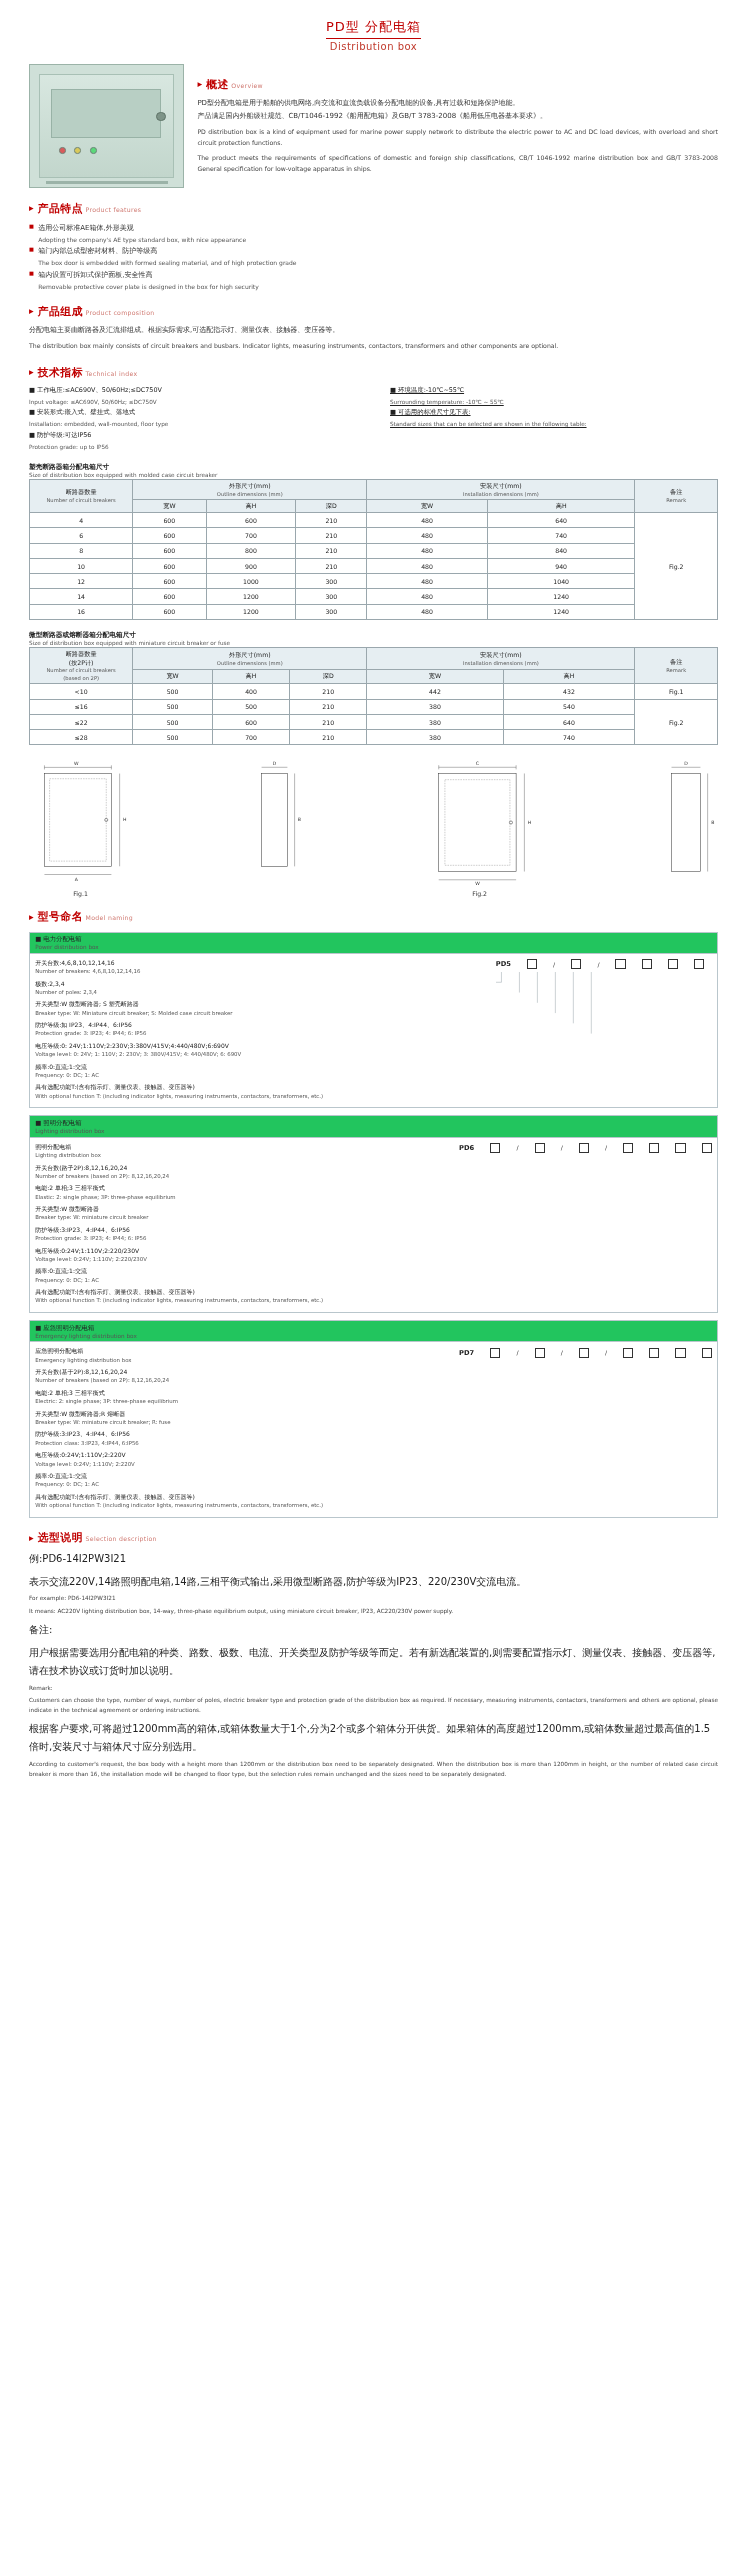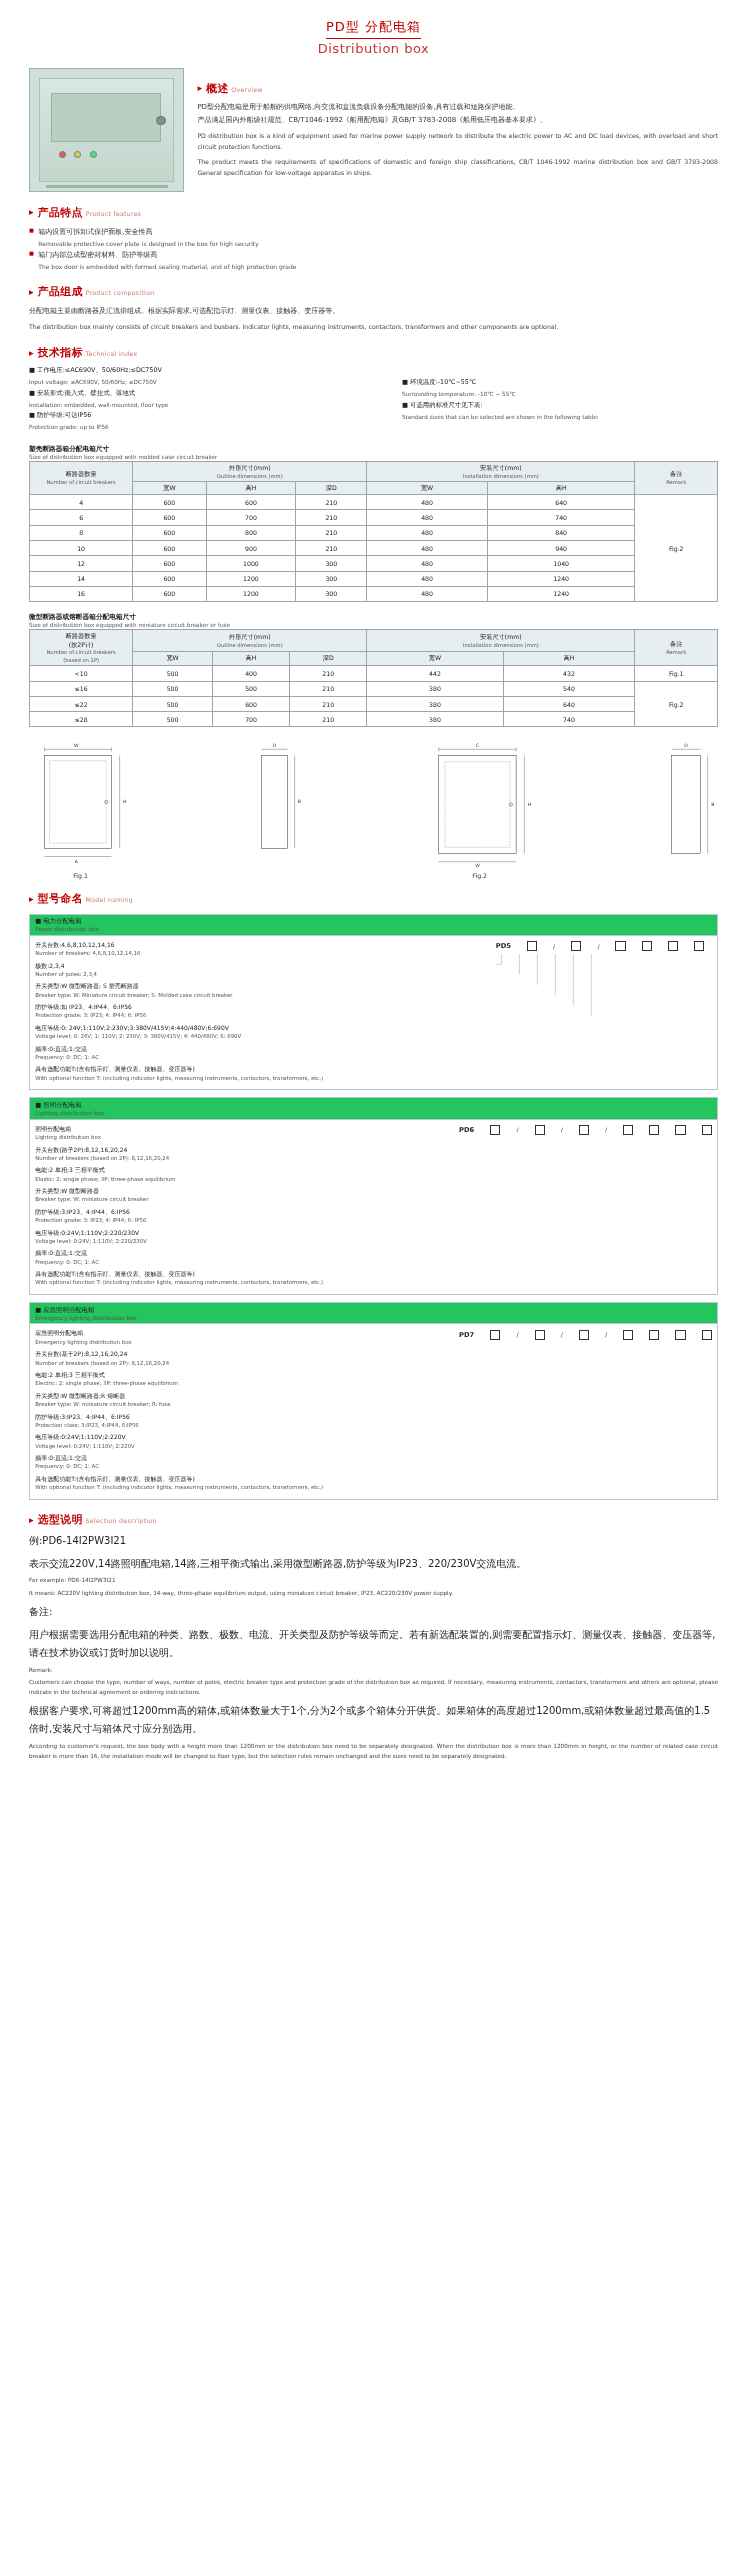--- a/index.html
+++ b/index.html
@@ -3,21 +3,21 @@
 <meta charset="utf-8">
 <style>
   html,body{margin:0;padding:0;background:#ffffff;}
   body{width:747px;font-family:"DejaVu Sans","Liberation Sans",sans-serif;color:#222;}
   .page{position:relative;width:747px;min-height:3628px;padding:0;box-sizing:border-box;}
   .inner{padding:12.4px 29px 20.6px 29px;}
 
   
   .doc-title{text-align:center;margin:5.2px 0 12.4px 0;}
   .doc-title .cn{display:inline-block;color:#c00000;font-size:13px;letter-spacing:1px;border-bottom:1.5px solid #c00000;padding-bottom:2.1px;}
-  .doc-title .en{display:block;color:#c0392b;font-size:13px;margin-top:2.1px;letter-spacing:0.5px;text-align:center;}
+  .doc-title .en{display:block;color:#c0392b;font-size:10px;margin-top:2.1px;letter-spacing:0.5px;text-align:center;}
 
   
   .sec-head{display:flex;align-items:flex-start;margin:13.4px 0 5.2px 0;}
   .sec-head .arrow{color:#c00000;font-size:9.3px;line-height:1;margin-right:4.1px;margin-top:1.5px;}
   .sec-head .tx .cn{color:#c00000;font-size:10.8px;font-weight:bold;letter-spacing:0.5px;}
   .sec-head .tx .en{color:#d07a72;font-size:6.2px;letter-spacing:0.3px;margin-top:1px;}
 
   .body-cn{font-size:7px;line-height:1.9;color:#333;text-align:justify;}
   .body-en{font-size:6.2px;line-height:1.75;color:#444;text-align:justify;margin-top:4.1px;}
 
@@ -119,26 +119,30 @@
 
   <div class="sec-head">
     <span class="arrow">▸</span>
     <span class="tx">
       <span class="cn">产品特点</span>
       <span class="en">Product features</span>
     </span>
   </div>
   <ul class="feat">
     <li>
-      <span>箱内设置可拆卸式保护面板,安全性高</span>
-      <span class="en">Removable protective cover plate is designed in the box for high security</span>
+      <span>选用公司标准AE箱体,外形美观</span>
+      <span class="en">Adopting the company's AE type standard box, with nice appearance</span>
     </li>
     <li>
       <span>箱门内部总成型密封材料、防护等级高</span>
       <span class="en">The box door is embedded with formed sealing material, and of high protection grade</span>
+    </li>
+    <li>
+      <span>箱内设置可拆卸式保护面板,安全性高</span>
+      <span class="en">Removable protective cover plate is designed in the box for high security</span>
     </li>
   </ul>
 
   <div class="sec-head">
     <span class="arrow">▸</span>
     <span class="tx">
       <span class="cn">产品组成</span>
       <span class="en">Product  composition</span>
     </span>
   </div>
@@ -163,21 +167,21 @@
           <span>■ 安装形式:嵌入式、壁挂式、落地式</span>
           <span class="en" style="display:block">Installation: embedded, wall-mounted, floor type</span>
         </li>
         <li>
           <span>■ 防护等级:可达IP56</span>
           <span class="en" style="display:block">Protection grade: up to IP56</span>
         </li>
       </ul>
     </div>
     <div class="col">
-      <ul style="list-style:none;margin:12px;padding:0;">
+      <ul style="list-style:none;margin:0;padding:0;text-decoration:underline;">
         <li>
           <span>■ 环境温度:-10℃~55℃</span>
           <span class="en" style="display:block">Surrounding temperature: -10℃ ~ 55℃</span>
         </li>
         <li>
           <span>■ 可选用的标准尺寸见下表:</span>
           <span class="en" style="display:block">Standard sizes that can be selected are shown in the following table:</span>
         </li>
       </ul>
     </div>

